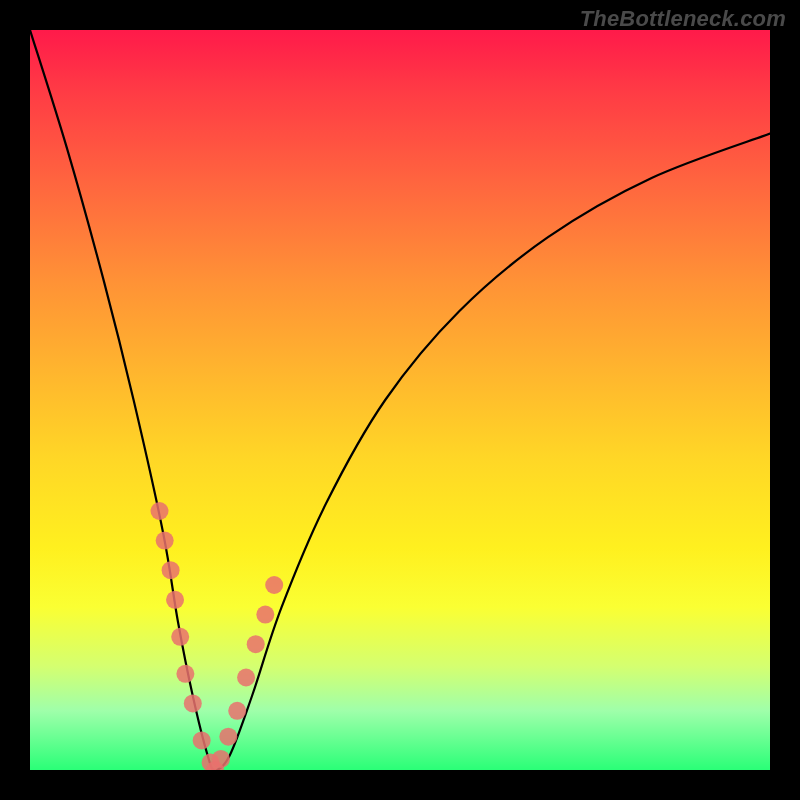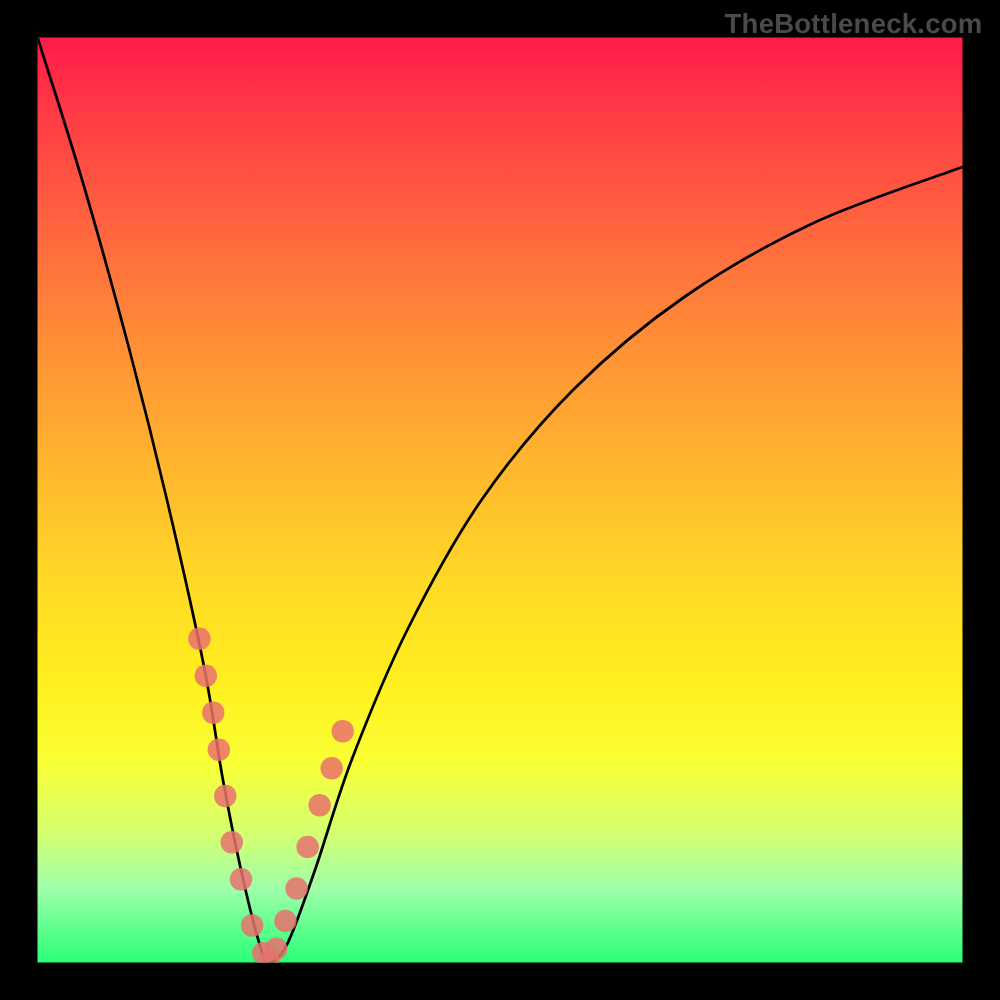--- a/index.html
+++ b/index.html
@@ -34,20 +34,21 @@
   }
   .watermark {
     position: absolute;
     top: 6px;
     right: 14px;
     font-size: 22px;
     font-weight: 600;
     color: #4a4a4a;
     letter-spacing: 0.2px;
     user-select: none;
+    font-style: italic;
   }
   svg {
     position: absolute;
     left: 0;
     top: 0;
   }
 </style>
 </head>
 <body>
 

